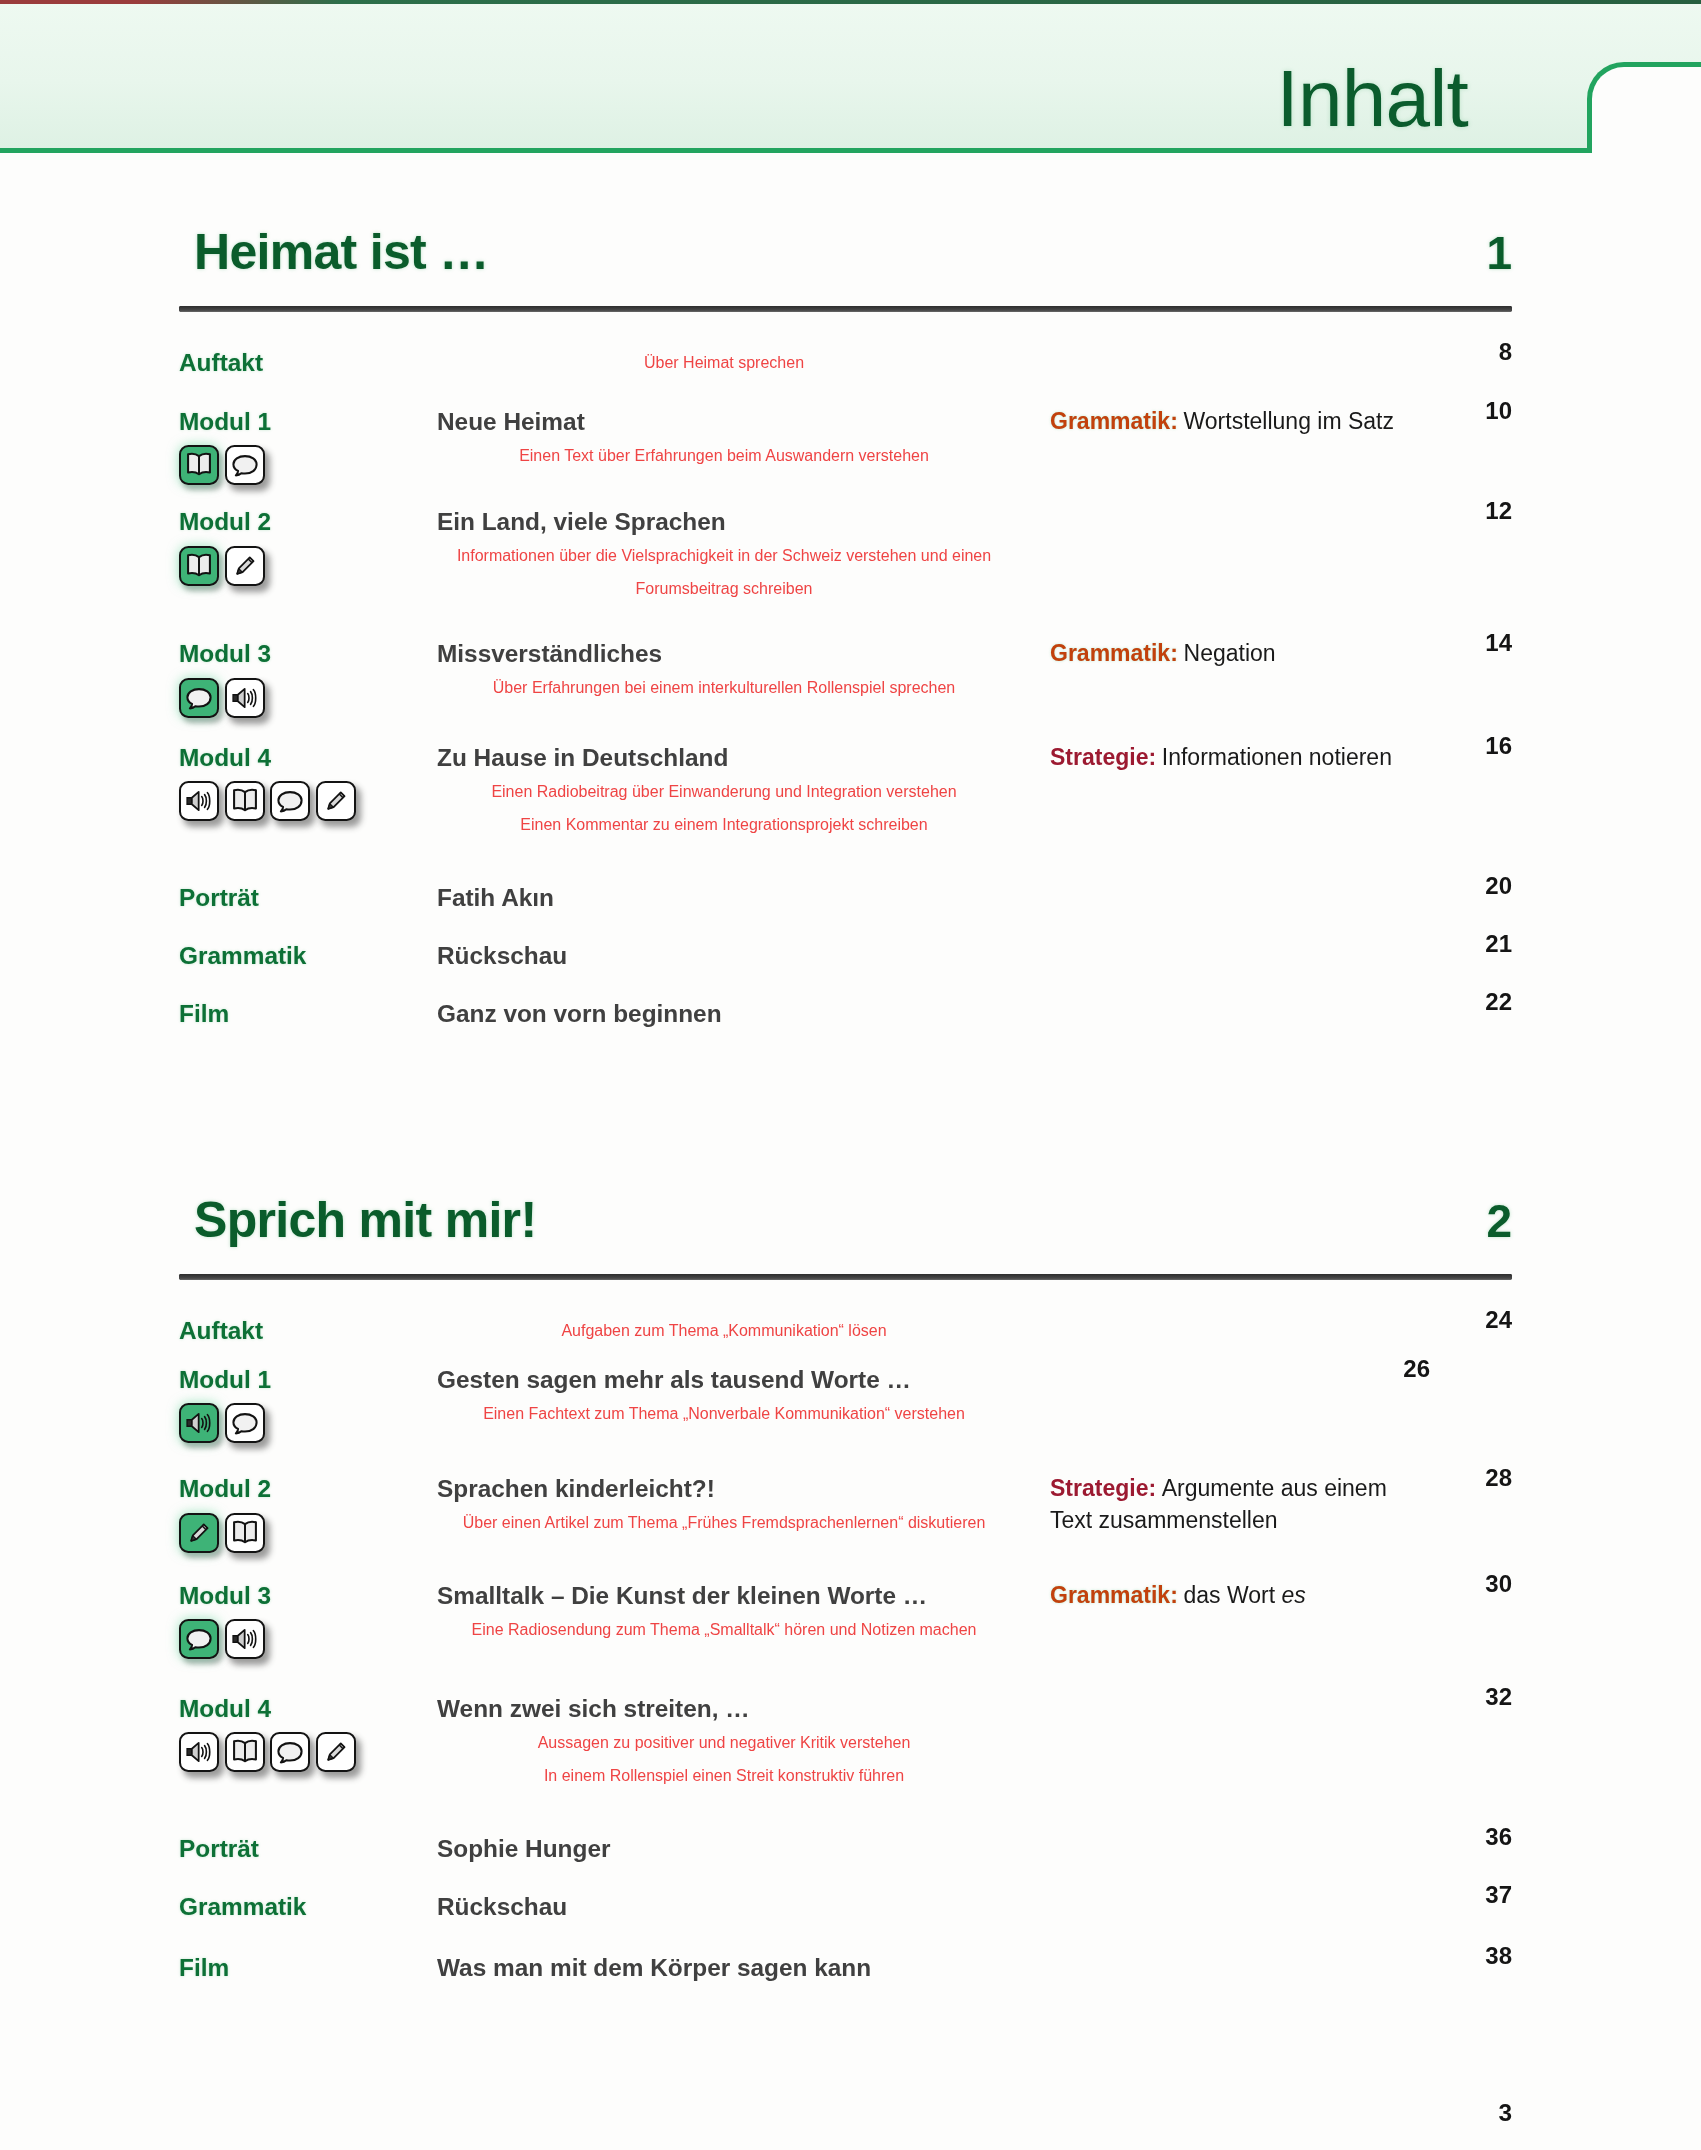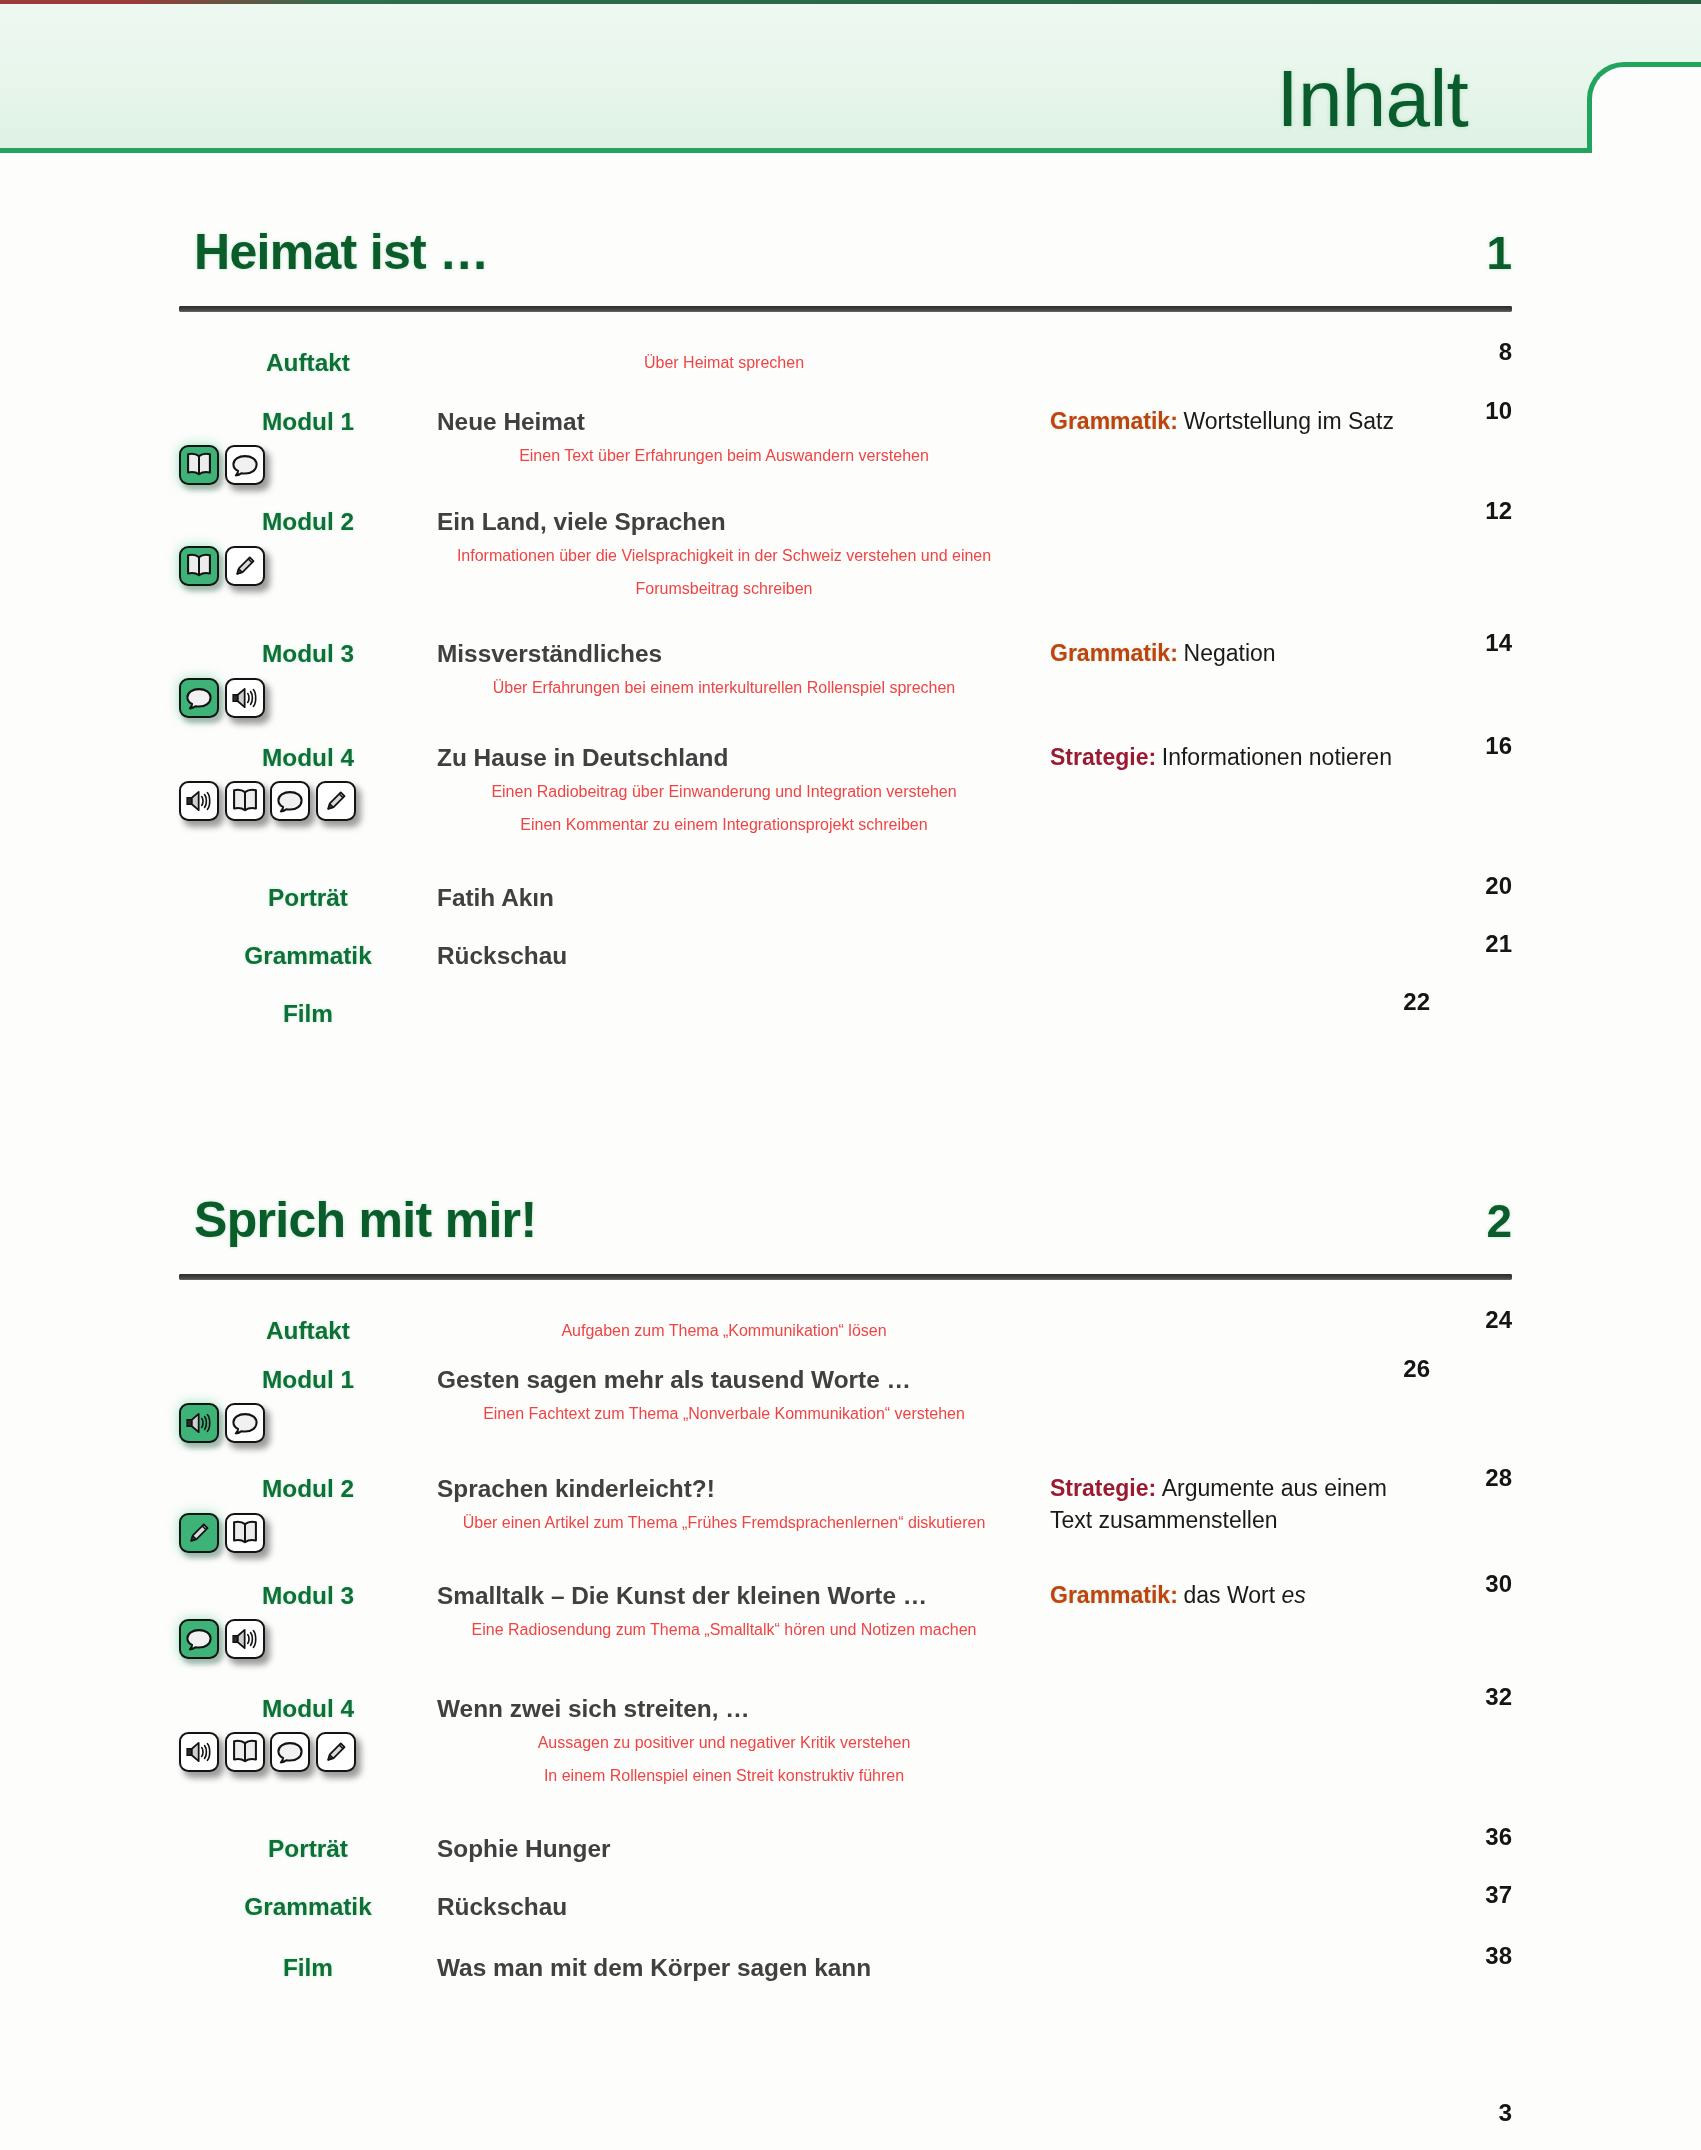--- a/index.html
+++ b/index.html
@@ -28,21 +28,21 @@
   .chap-title{margin:15px;font-size:50px;line-height:1.3;font-weight:bold;
     color:#0a5c2b;letter-spacing:-0.7px;text-shadow:0 0 3.6px rgba(60,170,100,.35);}
   .chap-num{font-size:46px;font-weight:bold;color:#0a5c2b;
     text-shadow:0 0 3.6px rgba(60,170,100,.35);}
   .rule{height:6.5px;margin-top:5.7px;border-radius:1.4px;
     background:linear-gradient(180deg,#2d2d2d 0%,#474747 70%,#6a6a6a 100%);}
   .rows{margin-top:34px;}
   
   .row{display:grid;grid-template-columns:258px 613px 380px 82px;}
   .label{font-size:24.4px;font-weight:bold;line-height:33px;color:#0d7036;
-    text-shadow:0 0 2.9px rgba(70,180,110,.30);text-align:center;}
+    text-shadow:0 0 2.9px rgba(70,180,110,.30);}
   .c-main{max-width:574px;}
   .title{font-size:24.4px;font-weight:bold;line-height:34px;color:#404040;}
   .desc{margin:0;font-size:16px;line-height:33px;color:#ef4444;text-align:center;}
   .c-note{font-size:23px;line-height:32px;color:#1a1a1a;padding-right:5.7px;}
   .kw{font-weight:bold;margin-right:5.7px;}
   .kw.g{color:#c2410c;text-shadow:0 0 2.9px rgba(0,180,90,.25);}
   .kw.r{color:#9c1a31;}
   .c-note em{font-style:italic;}
   .c-page{font-size:24px;font-weight:bold;text-align:right;margin-top:-8.6px;color:#151515;}
   
@@ -234,20 +234,23 @@
       <div class="label">Grammatik</div>
       <div class="c-main">
           <div class="title">Rückschau</div>
         </div>
       <div class="c-note"></div>
       <div class="c-page">21</div>
     </div>
 
     <div class="row">
       <div class="label">Film</div>
+      <div class="c-main">
+          <div class="title">Ganz von vorn beginnen</div>
+        </div>
       <div class="c-note"></div>
       <div class="c-page">22</div>
     </div>
 
   </div>
 </section>
 
 <section class="chapter ch2">
   <div class="chap-head">
     <h1 class="chap-title">Sprich mit mir!</h1>

